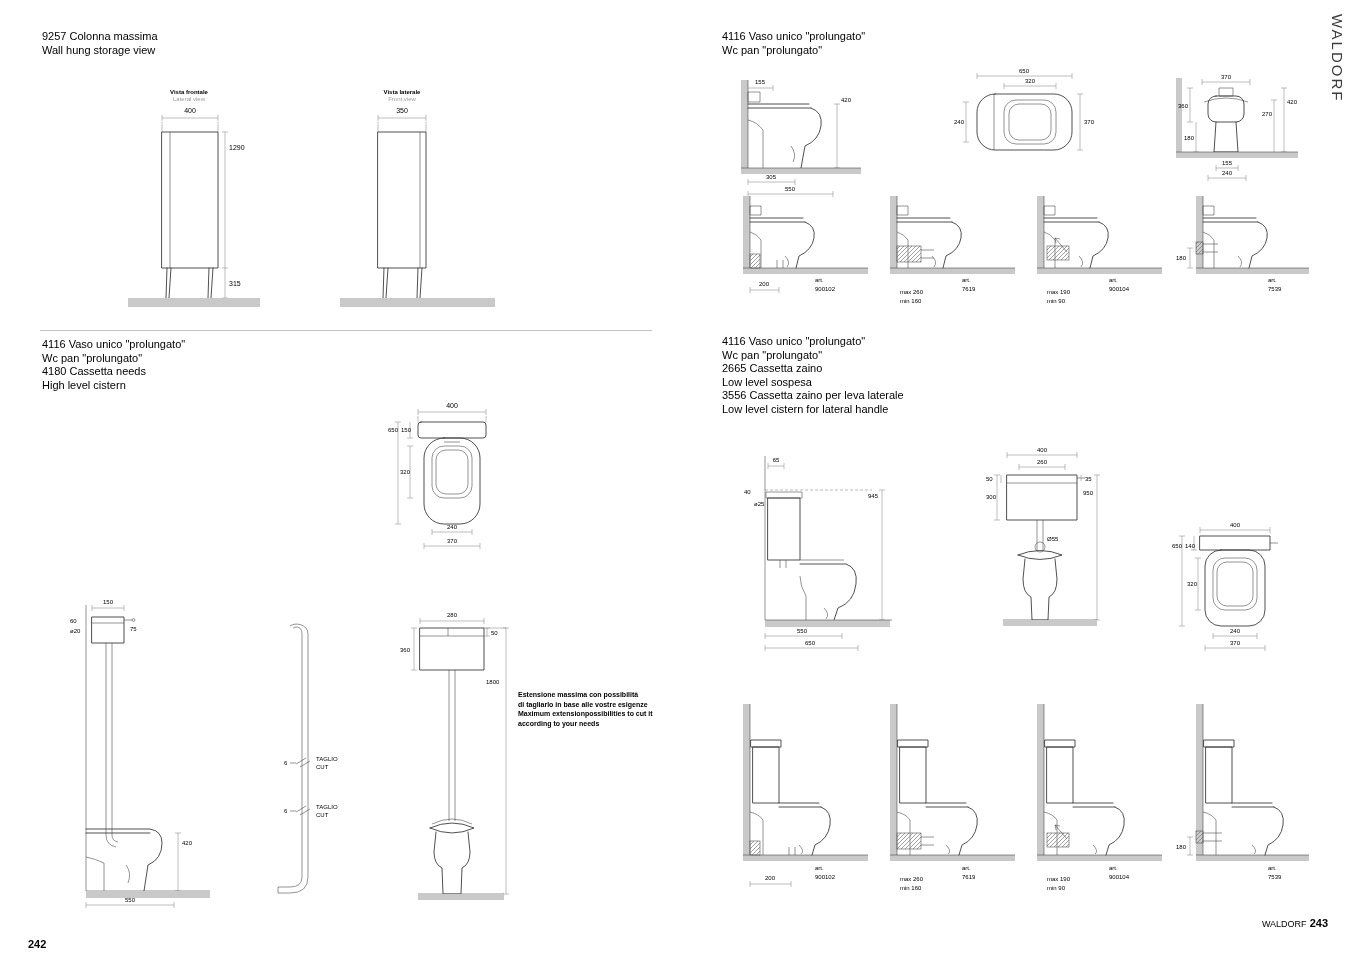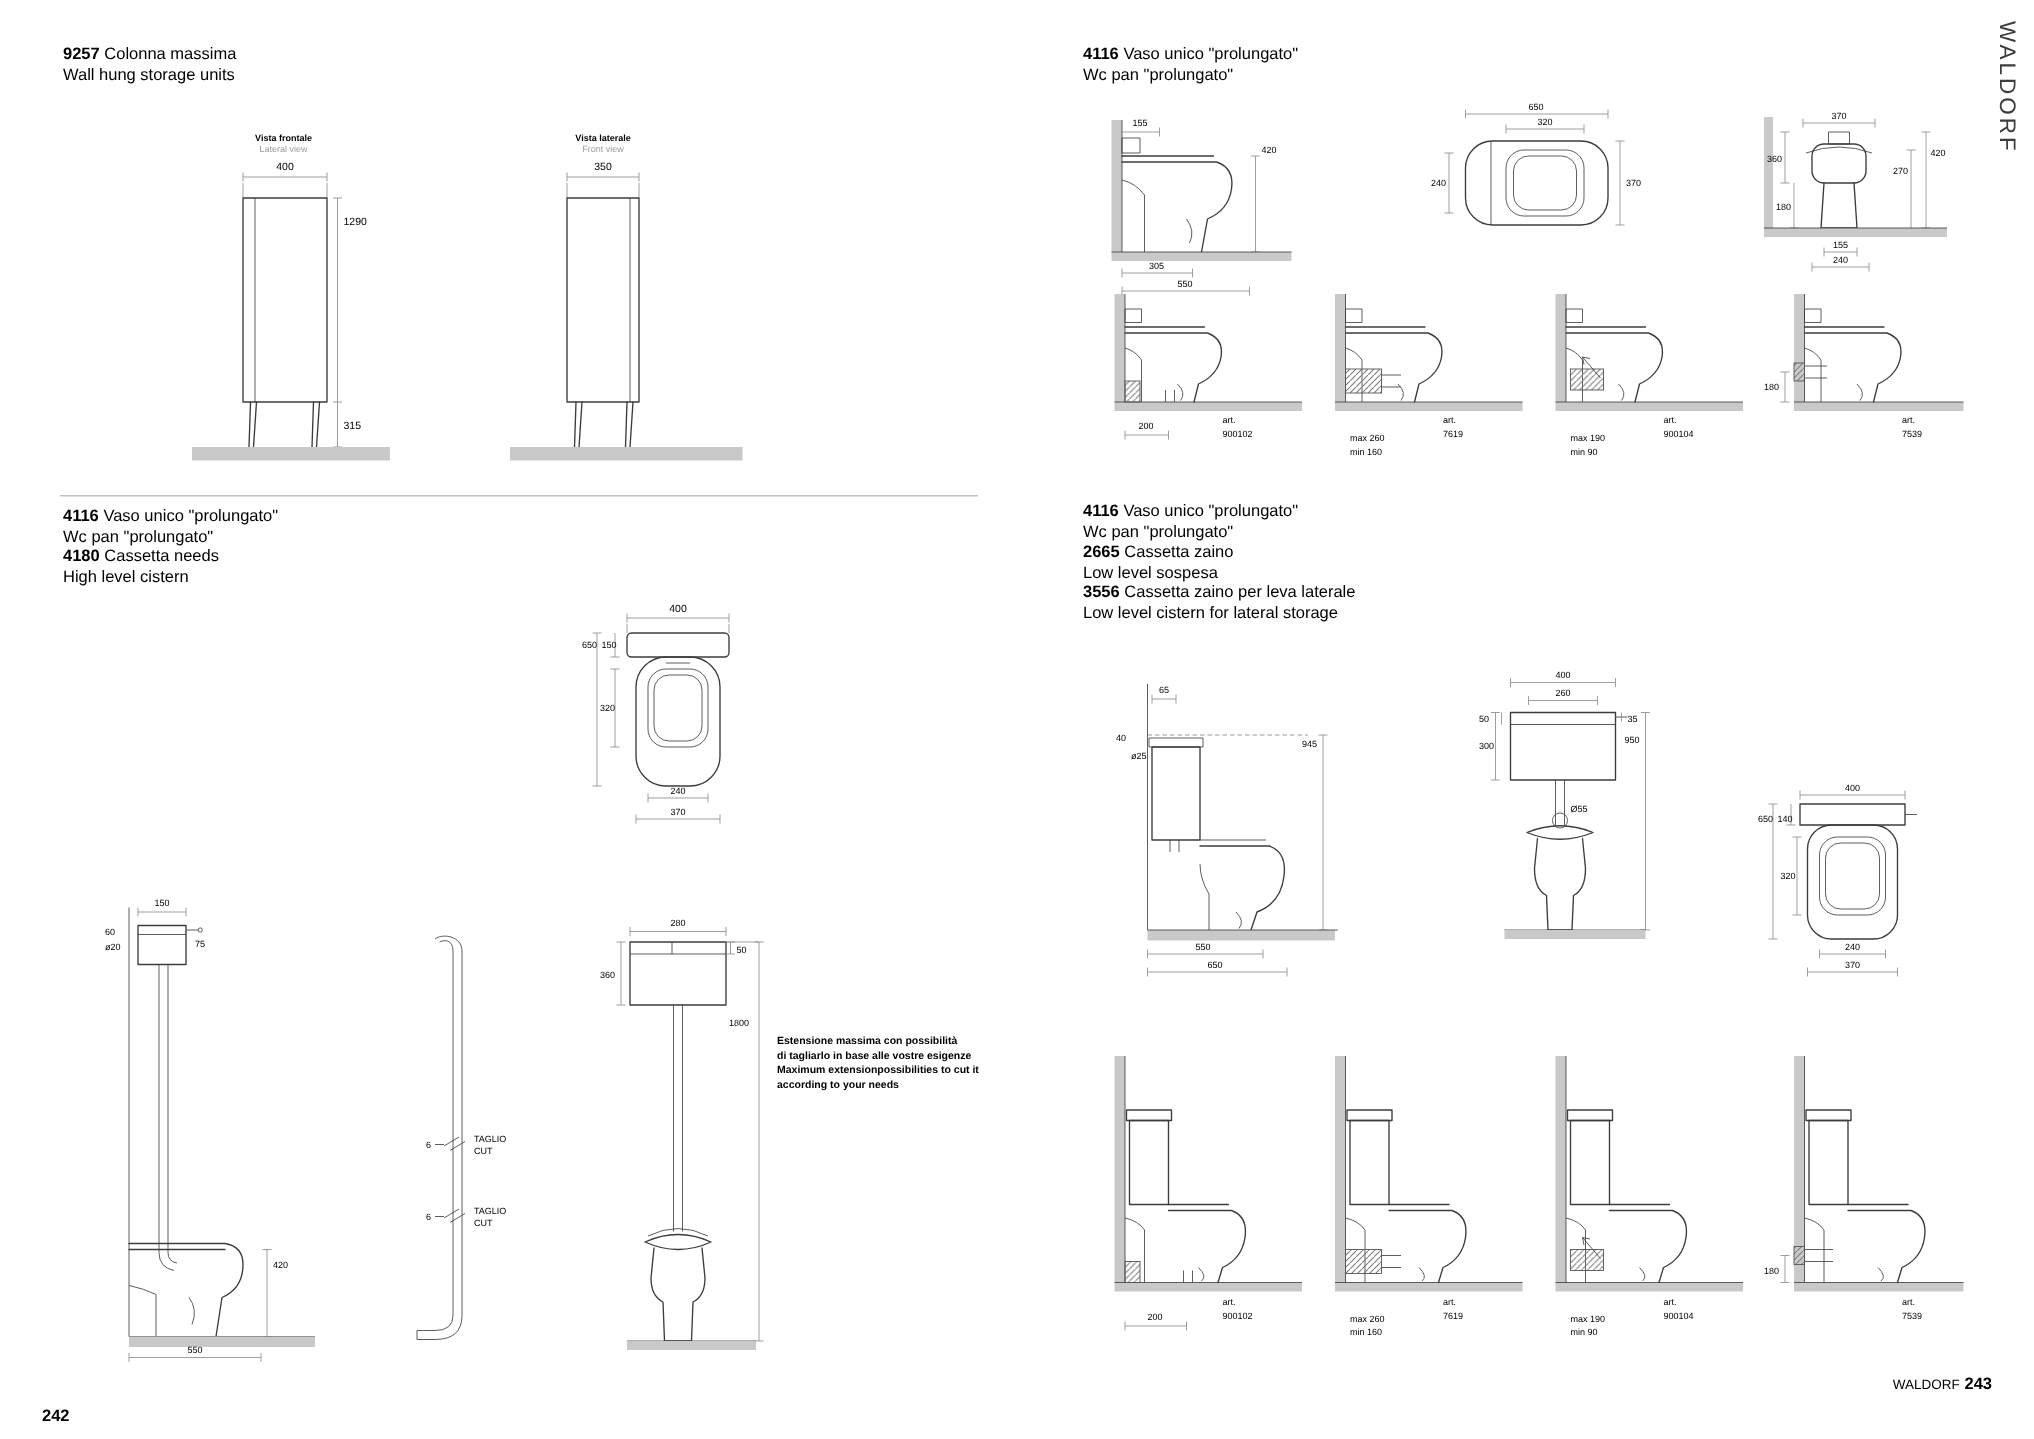--- a/index.html
+++ b/index.html
@@ -1,21 +1,21 @@
 <!DOCTYPE html>
 <html><head>
 <meta charset="utf-8">
 <style>
   *{margin:0;padding:0;box-sizing:border-box}
   html,body{background:#fff}
   .sheet{position:relative;width:1356px;height:959px;background:#ffffff;overflow:hidden;
          font-family:"Liberation Sans",sans-serif;color:#000}
   .hdr{position:absolute;font-size:11px;line-height:13.5px;color:#000}
   .hdr div{white-space:nowrap}
-  .code{font-weight:bold}
+  .code{font-weight:normal}
   .divider{position:absolute;height:1px;background:#c2c2c2}
   .note{position:absolute;font-size:7px;font-weight:bold;line-height:9.5px;color:#000}
   .foot{position:absolute;font-size:11px;color:#000}
   .foot .small{font-size:9px}
   .brandv{position:absolute;font-size:15px;letter-spacing:2px;color:#3c3c3c;
           transform:rotate(90deg);transform-origin:left top;white-space:nowrap}
   svg.dw{position:absolute;overflow:visible}
   svg .ln{stroke:#3c3c3c;stroke-width:0.9;fill:none;stroke-linejoin:round;stroke-linecap:round}
   svg .ln2{stroke:#3c3c3c;stroke-width:0.55;fill:none;stroke-linejoin:round}
   svg .dl{stroke:#8a8a8a;stroke-width:0.55;fill:none}
@@ -34,21 +34,21 @@
   <svg width="0" height="0" style="position:absolute">
     <defs>
       <pattern id="hatch" width="4" height="4" patternUnits="userSpaceOnUse">
         <path d="M0,4 L4,0" stroke="#7a7a7a" stroke-width="0.7"></path>
       </pattern>
     </defs>
   </svg>
 
   <div class="hdr" style="left:42px;top:30px">
     <div><b class="code">9257</b> <span>Colonna massima</span></div>
-    <div>Wall hung storage units</div>
+    <div>Wall hung storage view</div>
   </div>
 
   <svg class="dw" style="left:128px;top:86px" width="132" height="232" viewBox="0 0 132 232">
     <text class="cap" x="61" y="8" text-anchor="middle">Vista frontale</text>
     <text class="capsub" x="61" y="15" text-anchor="middle">Lateral view</text>
     <g>
       <path class="dl" d="M34,32 H90 M34,29 V35 M90,29 V35 M34,36 V46 M90,36 V46"></path>
       <text x="62" y="27" text-anchor="middle">400</text>
     </g>
     <g>
@@ -397,21 +397,21 @@
     <text class="s" x="94" y="92">art.</text>
     <text class="s" x="94" y="101">7539</text>
   </svg>
 
   <div class="hdr" style="left:722px;top:335px">
     <div><b class="code">4116</b> <span>Vaso unico "prolungato"</span></div>
     <div>Wc pan "prolungato"</div>
     <div><b class="code">2665</b> <span>Cassetta zaino</span></div>
     <div>Low level sospesa</div>
     <div><b class="code">3556</b> <span>Cassetta zaino per leva laterale</span></div>
-    <div>Low level cistern for lateral storage</div>
+    <div>Low level cistern for lateral handle</div>
   </div>
 
   <svg class="dw" style="left:740px;top:446px" width="158" height="218" viewBox="0 0 158 218">
     <g>
       <path class="dl" d="M28,20 H44 M28,17 V23 M44,17 V23"></path>
       <text x="36" y="16" text-anchor="middle" class="s">65</text>
     </g>
     <path class="ln2" d="M25,10 V174"></path>
     <path class="dash" d="M25,44 H132"></path>
     <text class="s" x="4" y="48">40</text>

